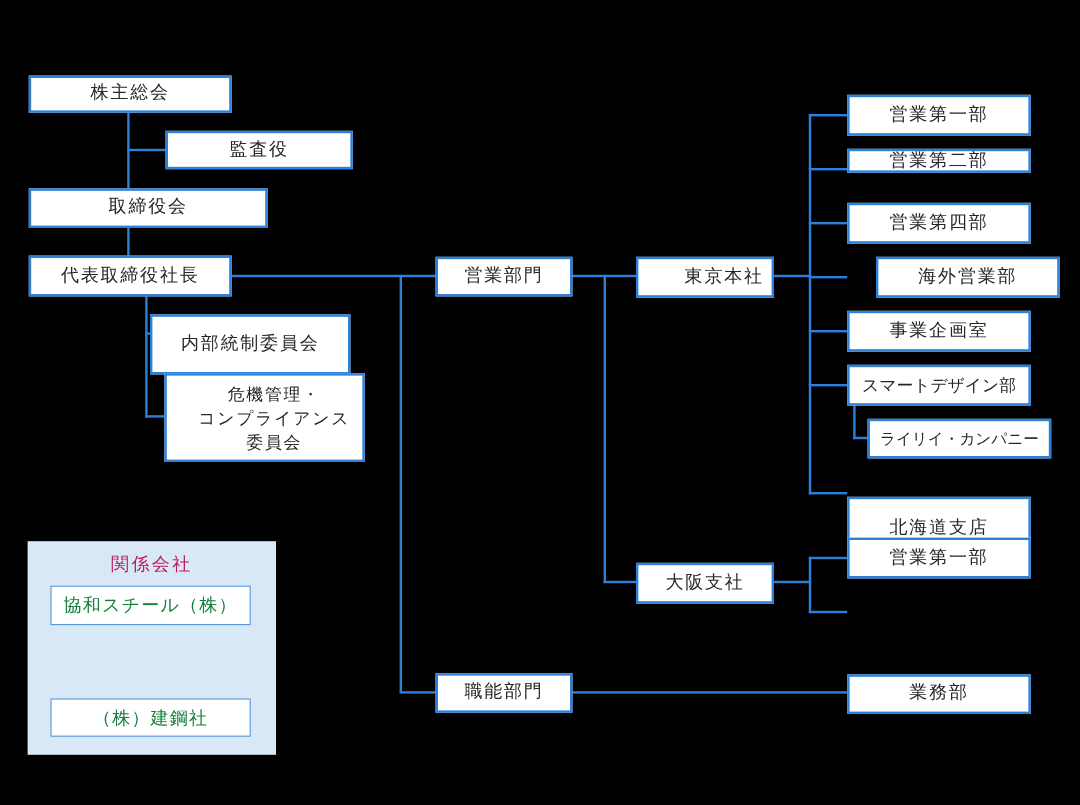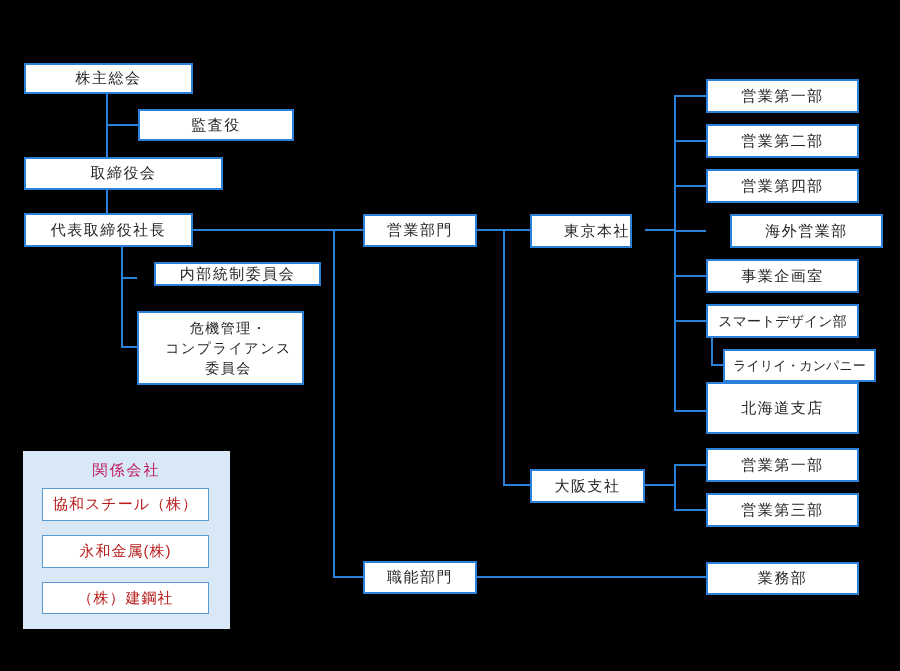--- a/index.html
+++ b/index.html
@@ -63,21 +63,21 @@
     text-align: center;
     color: #be185d;
     font-size: 15px;
     letter-spacing: 2px;
   }
   .company {
     position: absolute;
     box-sizing: border-box;
     background: #ffffff;
     border: 1.5px solid #5b9bd5;
-    color: #b91c1c;
+    color: #15803d;
     display: flex;
     align-items: center;
     justify-content: center;
     font-size: 15px;
     letter-spacing: 1px;
     white-space: nowrap;
   }
 </style>
 </head>
 <body>
@@ -110,44 +110,42 @@
   <div class="line" style="left:645px; top:484px; width:31px; height:2px;"></div>
   <div class="line" style="left:674px; top:464px; width:2px;  height:47px;"></div>
   <div class="line" style="left:674px; top:464px; width:32px; height:2px;"></div>
   <div class="line" style="left:674px; top:509px; width:32px; height:2px;"></div>
   <div class="line" style="left:476px; top:576px; width:230px; height:2px;"></div>
 
   <div class="node" style="left:24px;  top:63px;  width:169px; height:31px;">株主総会</div>
   <div class="node" style="left:138px; top:109px; width:156px; height:32px;">監査役</div>
   <div class="node" style="left:24px;  top:157px; width:199px; height:33px;">取締役会</div>
   <div class="node" style="left:24px;  top:213px; width:169px; height:34px;">代表取締役社長</div>
-  <div class="node" style="left:154px; top:262px; width:167px; height:24px;">内部統制委員会</div>
+  <div class="node" style="left:125px; top:262px; width:167px; height:50px;">内部統制委員会</div>
   <div class="node multiline" style="left:137px; top:311px; width:167px; height:74px;padding-left:16px;">危機管理・
 コンプライアンス
 委員会</div>
 
   <div class="node" style="left:363px; top:214px; width:114px; height:33px;">営業部門</div>
-  <div class="node" style="left:530px; top:214px; width:102px; height:34px;padding-left:32px;">東京本社</div>
+  <div class="node" style="left:530px; top:214px; width:115px; height:34px;padding-left:32px;">東京本社</div>
   <div class="node" style="left:363px; top:561px; width:114px; height:33px;">職能部門</div>
   <div class="node" style="left:530px; top:469px; width:115px; height:34px;">大阪支社</div>
 
   <div class="node" style="left:706px; top:79px;  width:153px; height:34px;">営業第一部</div>
-  <div class="node" style="left:706px; top:124px; width:153px; height:34px;">営業第二部</div>
+  <div class="node" style="left:706px; top:124px; width:153px; height:20px;">営業第二部</div>
   <div class="node" style="left:706px; top:169px; width:153px; height:34px;">営業第四部</div>
   <div class="node" style="left:706px; top:214px; width:153px; height:34px;margin-left:24px;">海外営業部</div>
   <div class="node" style="left:706px; top:259px; width:153px; height:34px;">事業企画室</div>
   <div class="node tight" style="left:706px; top:304px; width:153px; height:34px;">スマートデザイン部</div>
   <div class="node tiny" style="left:723px; top:349px; width:153px; height:33px;">ライリイ・カンパニー</div>
-  <div class="node" style="left:706px; top:382px; width:153px; height:52px;">北海道支店</div>
+  <div class="node" style="left:706px; top:414px; width:153px; height:52px;">北海道支店</div>
 
   <div class="node" style="left:706px; top:448px; width:153px; height:34px;">営業第一部</div>
-  <div class="node" style="left:706px; top:493px; width:153px; height:34px;">営業第三部</div>
 
   <div class="node" style="left:706px; top:562px; width:153px; height:33px;">業務部</div>
 
   <div class="panel" style="left:23px; top:451px; width:207px; height:178px;">
     <div class="panel-title">関係会社</div>
     <div class="company" style="left:19px; top:37px;  width:167px; height:33px;">協和スチール（株）</div>
-    <div class="company" style="left:19px; top:84px;  width:167px; height:33px;">永和金属(株)</div>
     <div class="company" style="left:19px; top:131px; width:167px; height:32px;">（株）建鋼社</div>
   </div>
 
 </div>
 
 </body></html>

